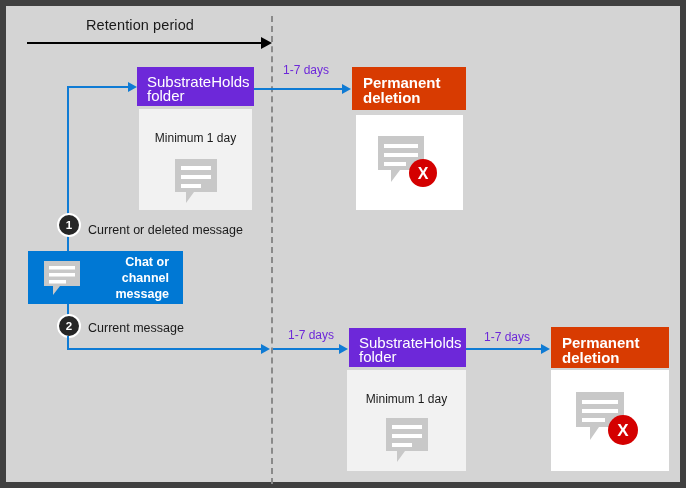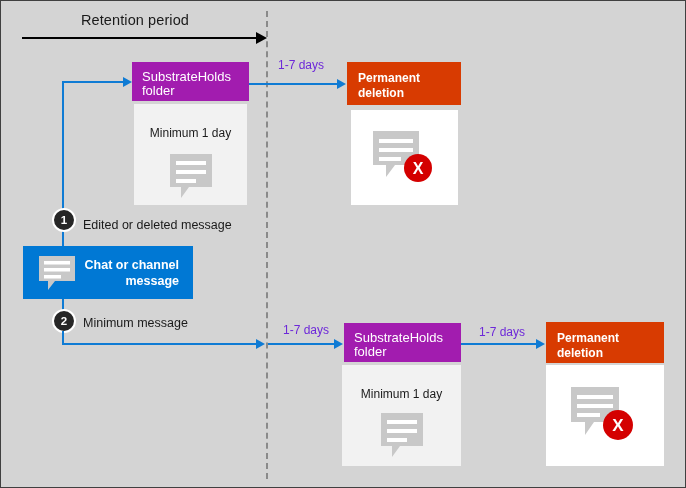--- a/index.html
+++ b/index.html
@@ -4,21 +4,21 @@
 <style>
   html,body{margin:0;padding:0;}
   body{
     width:686px;height:488px;
     background:#d4d4d4;
     font-family:"Liberation Sans", sans-serif;
     overflow:hidden;
   }
   #canvas{position:relative;width:686px;height:488px;
     background:#d4d4d4;
-    border:1px solid #404040;
+    border:6px solid #404040;
     box-sizing:border-box;}
 
   .abs{position:absolute;}
 
   
   .title{
     font-size:14.5px;color:#1a1a1a;font-weight:400;
     letter-spacing:.1px;white-space:nowrap;
   }
   .lbl{
@@ -46,28 +46,28 @@
   .bline{background:#0f7bd4;}
   .bhead{
     width:0;height:0;
     border-left:9px solid #0f7bd4;
     border-top:5.5px solid transparent;
     border-bottom:5.5px solid transparent;
   }
 
   
   .hdr-dark{
-    background:#a21caf;color:#fff;
-    font-size:13px;line-height:14px;
+    background:#6d28d9;color:#fff;
+    font-size:15px;line-height:14px;
     padding:8px 0 4px 10px;
     box-sizing:border-box;
   }
   .hdr-orange{
     background:#d83b01;color:#fff;
-    font-size:12px;line-height:14.5px;font-weight:bold;
+    font-size:15px;line-height:14.5px;font-weight:bold;
     padding:9px 0 16px 11px;
     box-sizing:border-box;
   }
   .body-light{background:#f2f2f2;box-sizing:border-box;}
   .body-white{background:#ffffff;box-sizing:border-box;}
   .minlbl{
     width:100%;text-align:center;
     font-size:12px;color:#1a1a1a;
     padding-top:22px;box-sizing:border-box;
   }
@@ -138,39 +138,39 @@
         <rect x="12" y="34" width="22" height="4" fill="#ffffff"></rect>
         <circle cx="51" cy="45" r="14" fill="#d40000"></circle>
         <text x="51" y="51" text-anchor="middle" fill="#ffffff" font-family="Liberation Sans, sans-serif" font-size="16" font-weight="bold">X</text>
       </svg>
     </div>
   </div>
 
   <div class="abs circ" style="left:51px;top:207px;width:24px;height:24px;">
     <span>1</span>
   </div>
-  <div class="abs lbl" style="left:82px;top:217px;">Edited or deleted message</div>
-
-  <div class="abs bluecard" style="left:22px;top:245px;width:170px;height:53px;">
+  <div class="abs lbl" style="left:82px;top:217px;">Current or deleted message</div>
+
+  <div class="abs bluecard" style="left:22px;top:245px;width:155px;height:53px;">
     <div style="padding-left:12px;display:flex;align-items:center;">
       <svg width="44" height="44" viewBox="0 0 44 44">
         <path d="M4 5 H40 V30 H20 L13 39 L13 30 H4 Z" fill="#c8c8c8"></path>
         <rect x="9" y="10" width="26" height="3.5" fill="#ffffff"></rect>
         <rect x="9" y="17" width="26" height="3.5" fill="#ffffff"></rect>
         <rect x="9" y="24" width="17" height="3.5" fill="#ffffff"></rect>
       </svg>
     </div>
     <div class="txt">Chat or channel message</div>
   </div>
 
   <div class="abs bline" style="left:61px;top:298px;width:2px;height:12px;"></div>
   <div class="abs circ" style="left:51px;top:308px;width:24px;height:24px;">
     <span>2</span>
   </div>
-  <div class="abs lbl" style="left:82px;top:315px;">Minimum message</div>
+  <div class="abs lbl" style="left:82px;top:315px;">Current message</div>
 
   <div class="abs bline" style="left:61px;top:330px;width:2px;height:14px;"></div>
 
   <div class="abs bline" style="left:61px;top:342px;width:196px;height:2px;"></div>
   <div class="abs bhead" style="left:255px;top:337.5px;"></div>
 
   <div class="abs daylbl" style="left:282px;top:322px;">1-7 days</div>
   <div class="abs bline" style="left:267px;top:342px;width:68px;height:2px;"></div>
   <div class="abs bhead" style="left:333px;top:337.5px;"></div>
 

